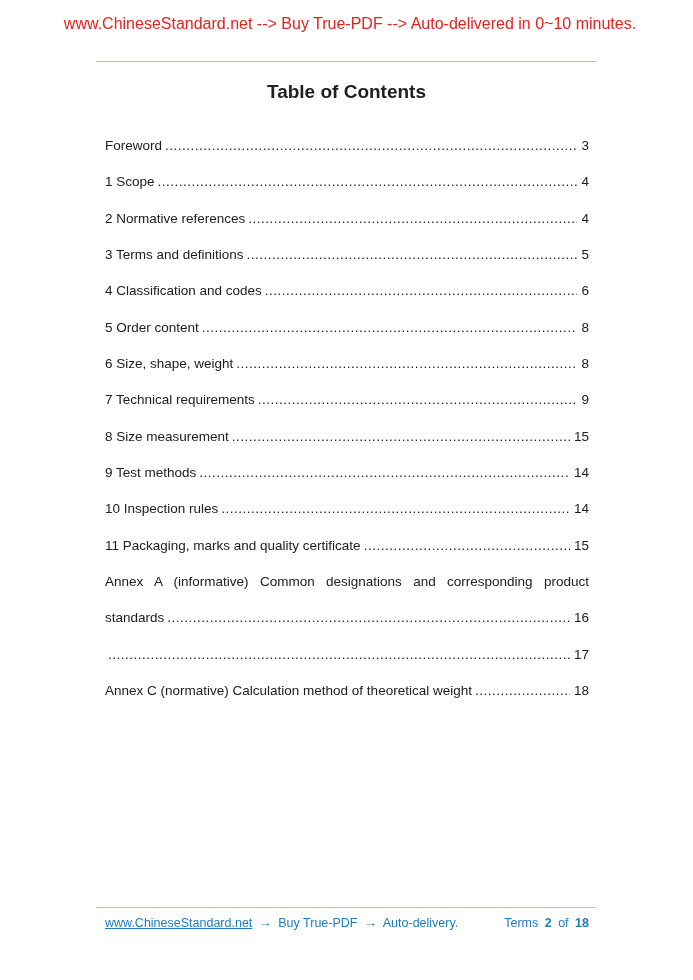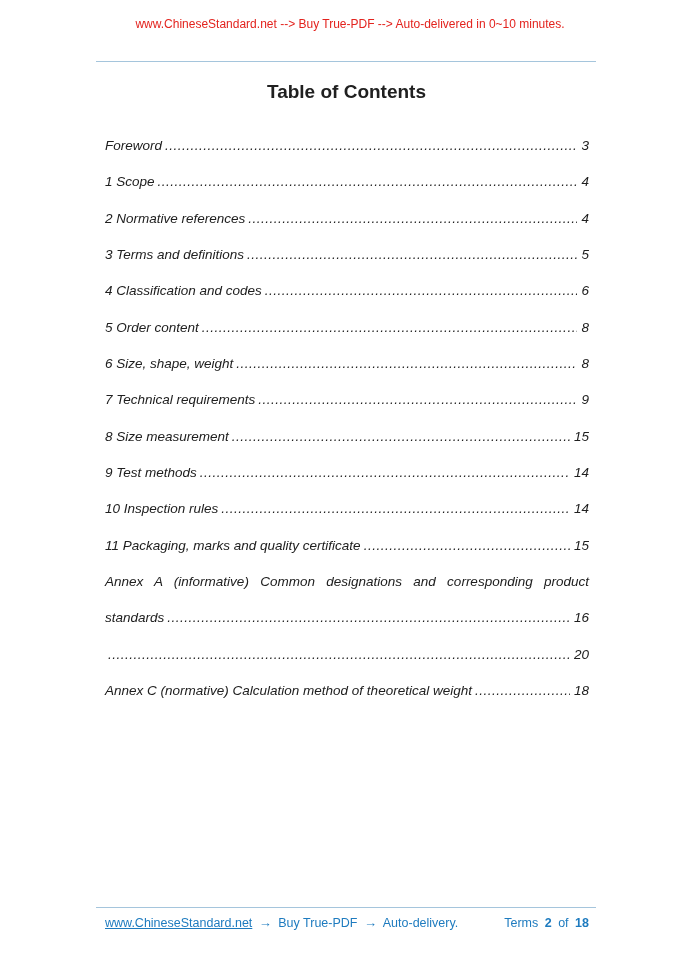--- a/index.html
+++ b/index.html
@@ -8,21 +8,21 @@
     background: #ffffff;
     font-family: "Liberation Sans", sans-serif;
   }
   .page {
     position: relative; width: 693px; height: 980px;
     background: var(--page_bg, #fff);
     color: var(--text, #202020);
   }
   .banner {
     position: absolute; top: 15px; left: 7px; right: 0;
-    text-align: center; font-size: 12px; line-height: 18px;
+    text-align: center; font-size: 16px; line-height: 18px;
     color: var(--accent_red, #e3231e);
     cursor: pointer;
   }
   .std-code {
     position: absolute; top: 36px; left: 0; right: 0;
     text-align: center; font-size: 12.5px; line-height: 15px;
     color: var(--link_blue, #1e7bbf);
   }
   .rule {
     position: absolute; left: 96px; width: 500px; height: 0;
@@ -35,21 +35,20 @@
     text-align: center; font-size: 19px; font-weight: bold;
     color: var(--text, #202020);
   }
   .toc {
     position: absolute; top: 128px; left: 96px; width: 500px;
     box-sizing: border-box; font-size: 13.5px;
   }
   .toc-line {
     height: 36.35px; line-height: 36.35px;
     padding: 0 7px 0 9px;
-    font-style: italic;
   }
   .toc-row { display: flex; align-items: baseline; }
   .toc-label { white-space: nowrap; flex: 0 0 auto; }
   .toc-dots {
     flex: 1 1 auto; min-width: 0; overflow: hidden;
     white-space: nowrap; letter-spacing: 0.5px; margin-left: 3px;
   }
   .toc-page { flex: 0 0 auto; margin-left: 4px; }
   .toc-justify {
     text-align: justify; text-align-last: justify;
@@ -142,21 +141,21 @@
         <span class="toc-page">15</span>
       </div>
       <div class="toc-line toc-justify">Annex A (informative) Common designations and corresponding product</div>
       <div class="toc-line toc-row">
         <span class="toc-label">standards</span>
         <span class="toc-dots">............................................................................................................................................................................................................................</span>
         <span class="toc-page">16</span>
       </div>
       <div class="toc-line toc-row">
         <span class="toc-dots">............................................................................................................................................................................................................................</span>
-        <span class="toc-page">20</span>
+        <span class="toc-page">17</span>
       </div>
       <div class="toc-line toc-row">
         <span class="toc-label">Annex C (normative) Calculation method of theoretical weight</span>
         <span class="toc-dots">............................................................................................................................................................................................................................</span>
         <span class="toc-page">18</span>
       </div>
     </div>
 
   <div class="rule rule-bottom"></div>
 

